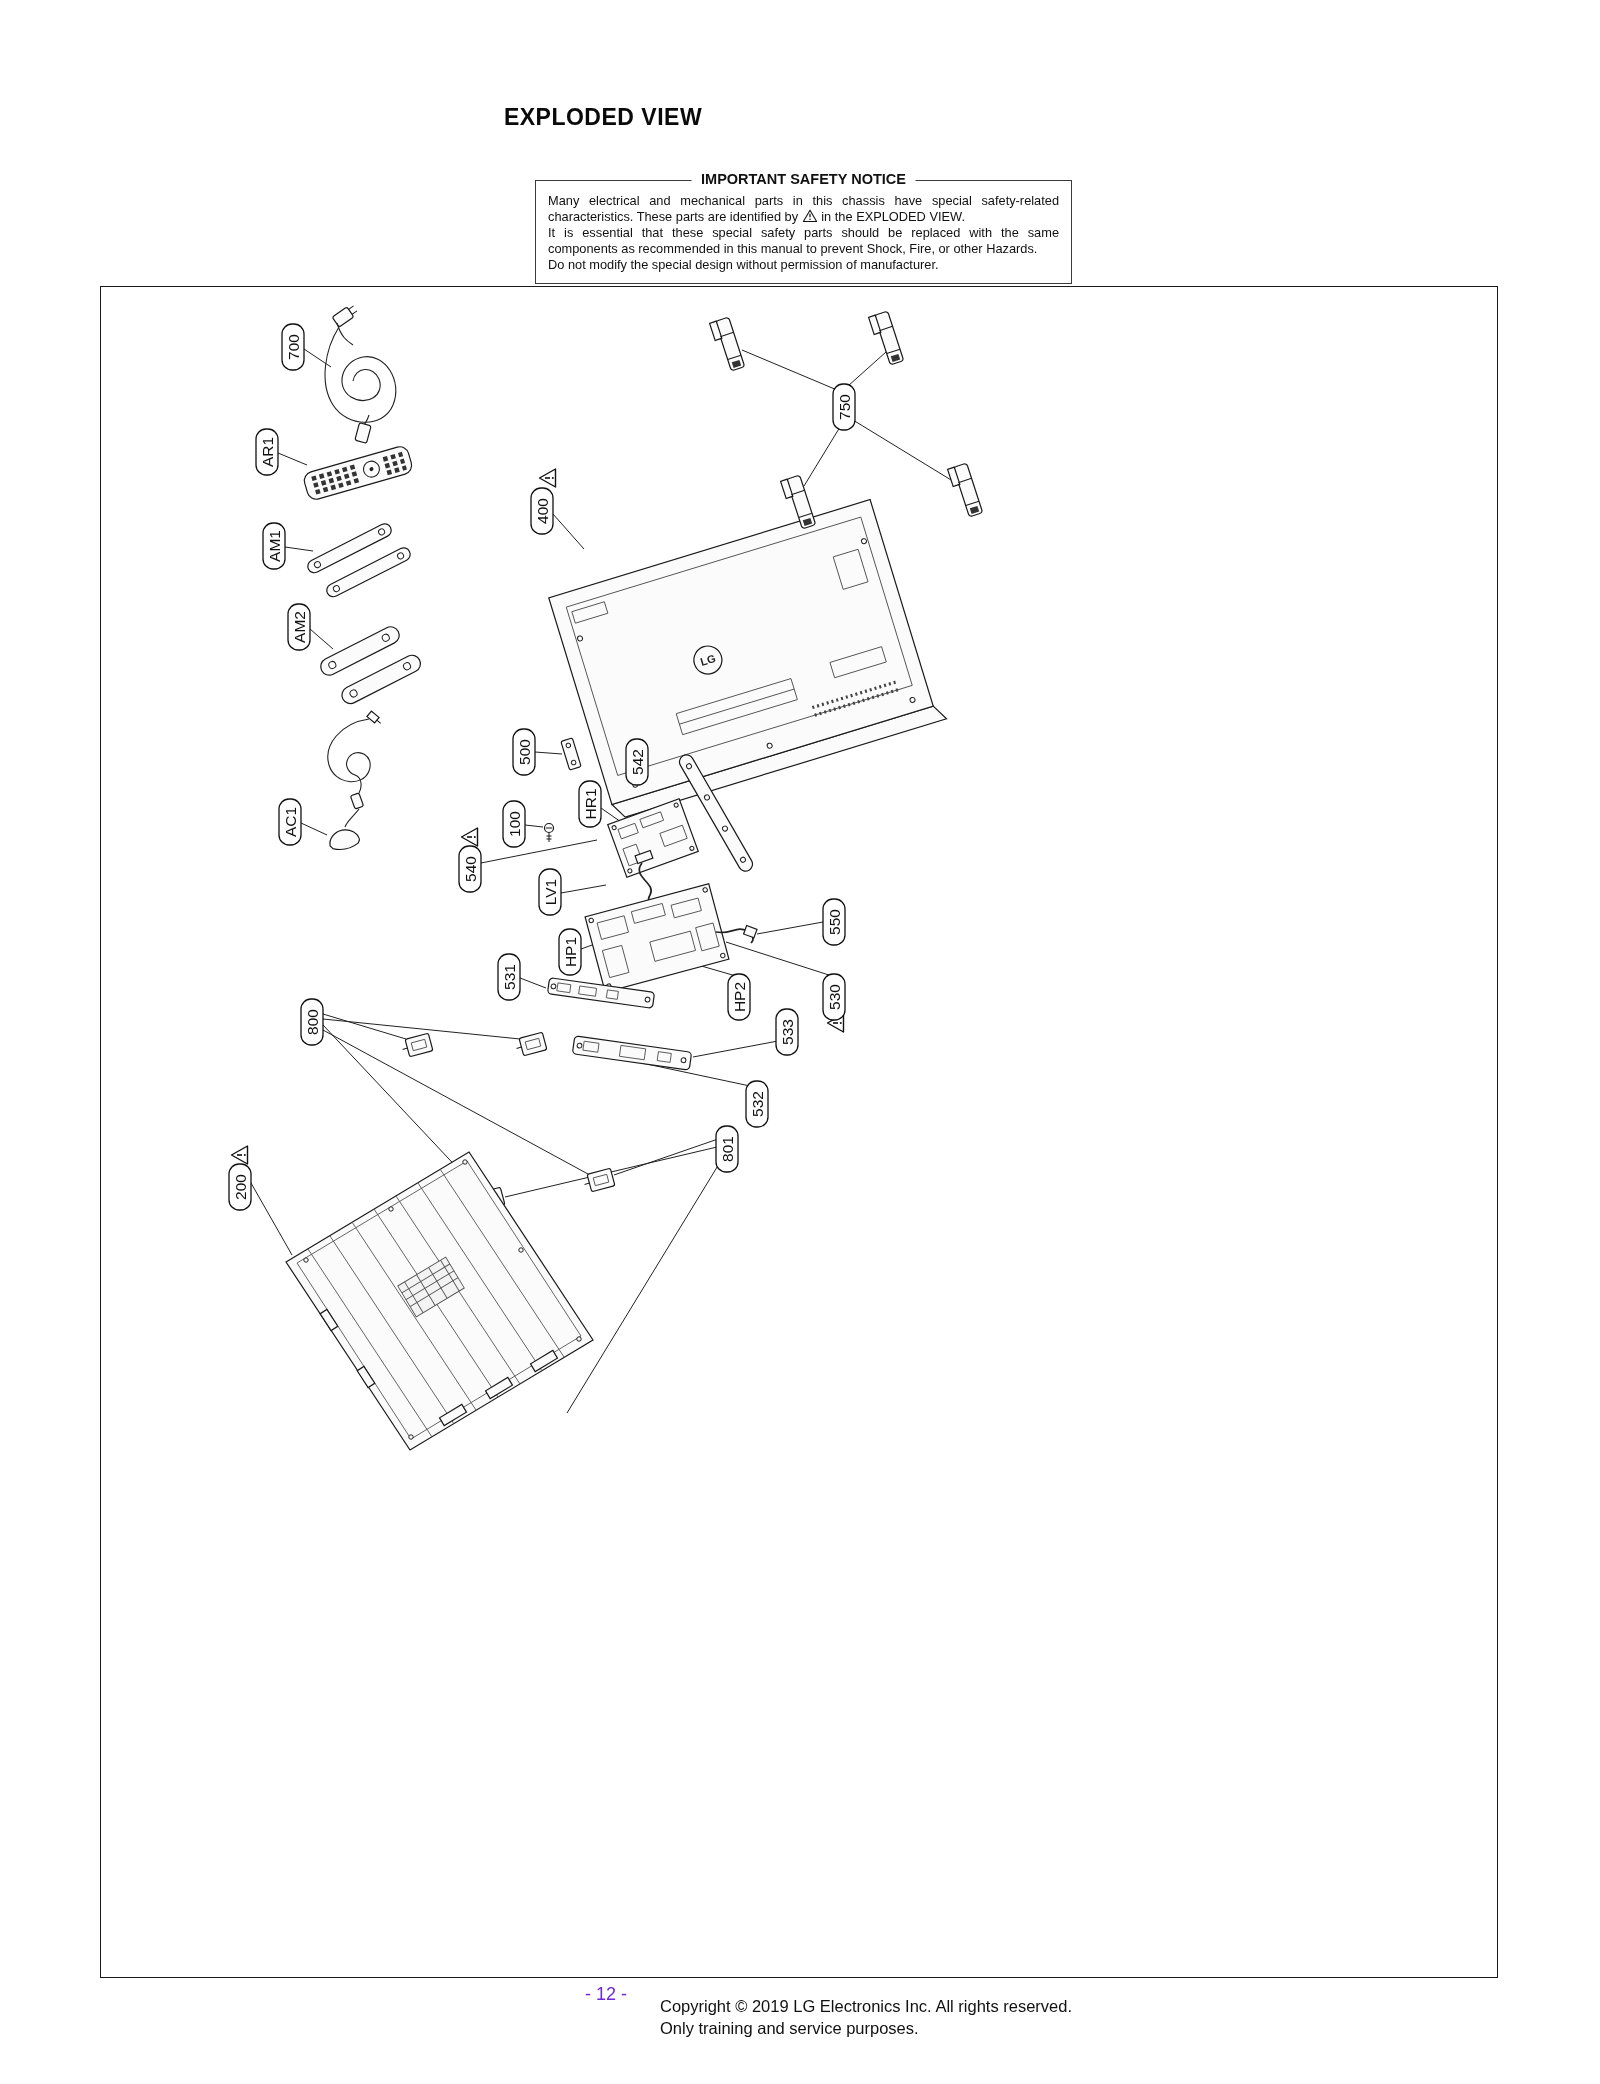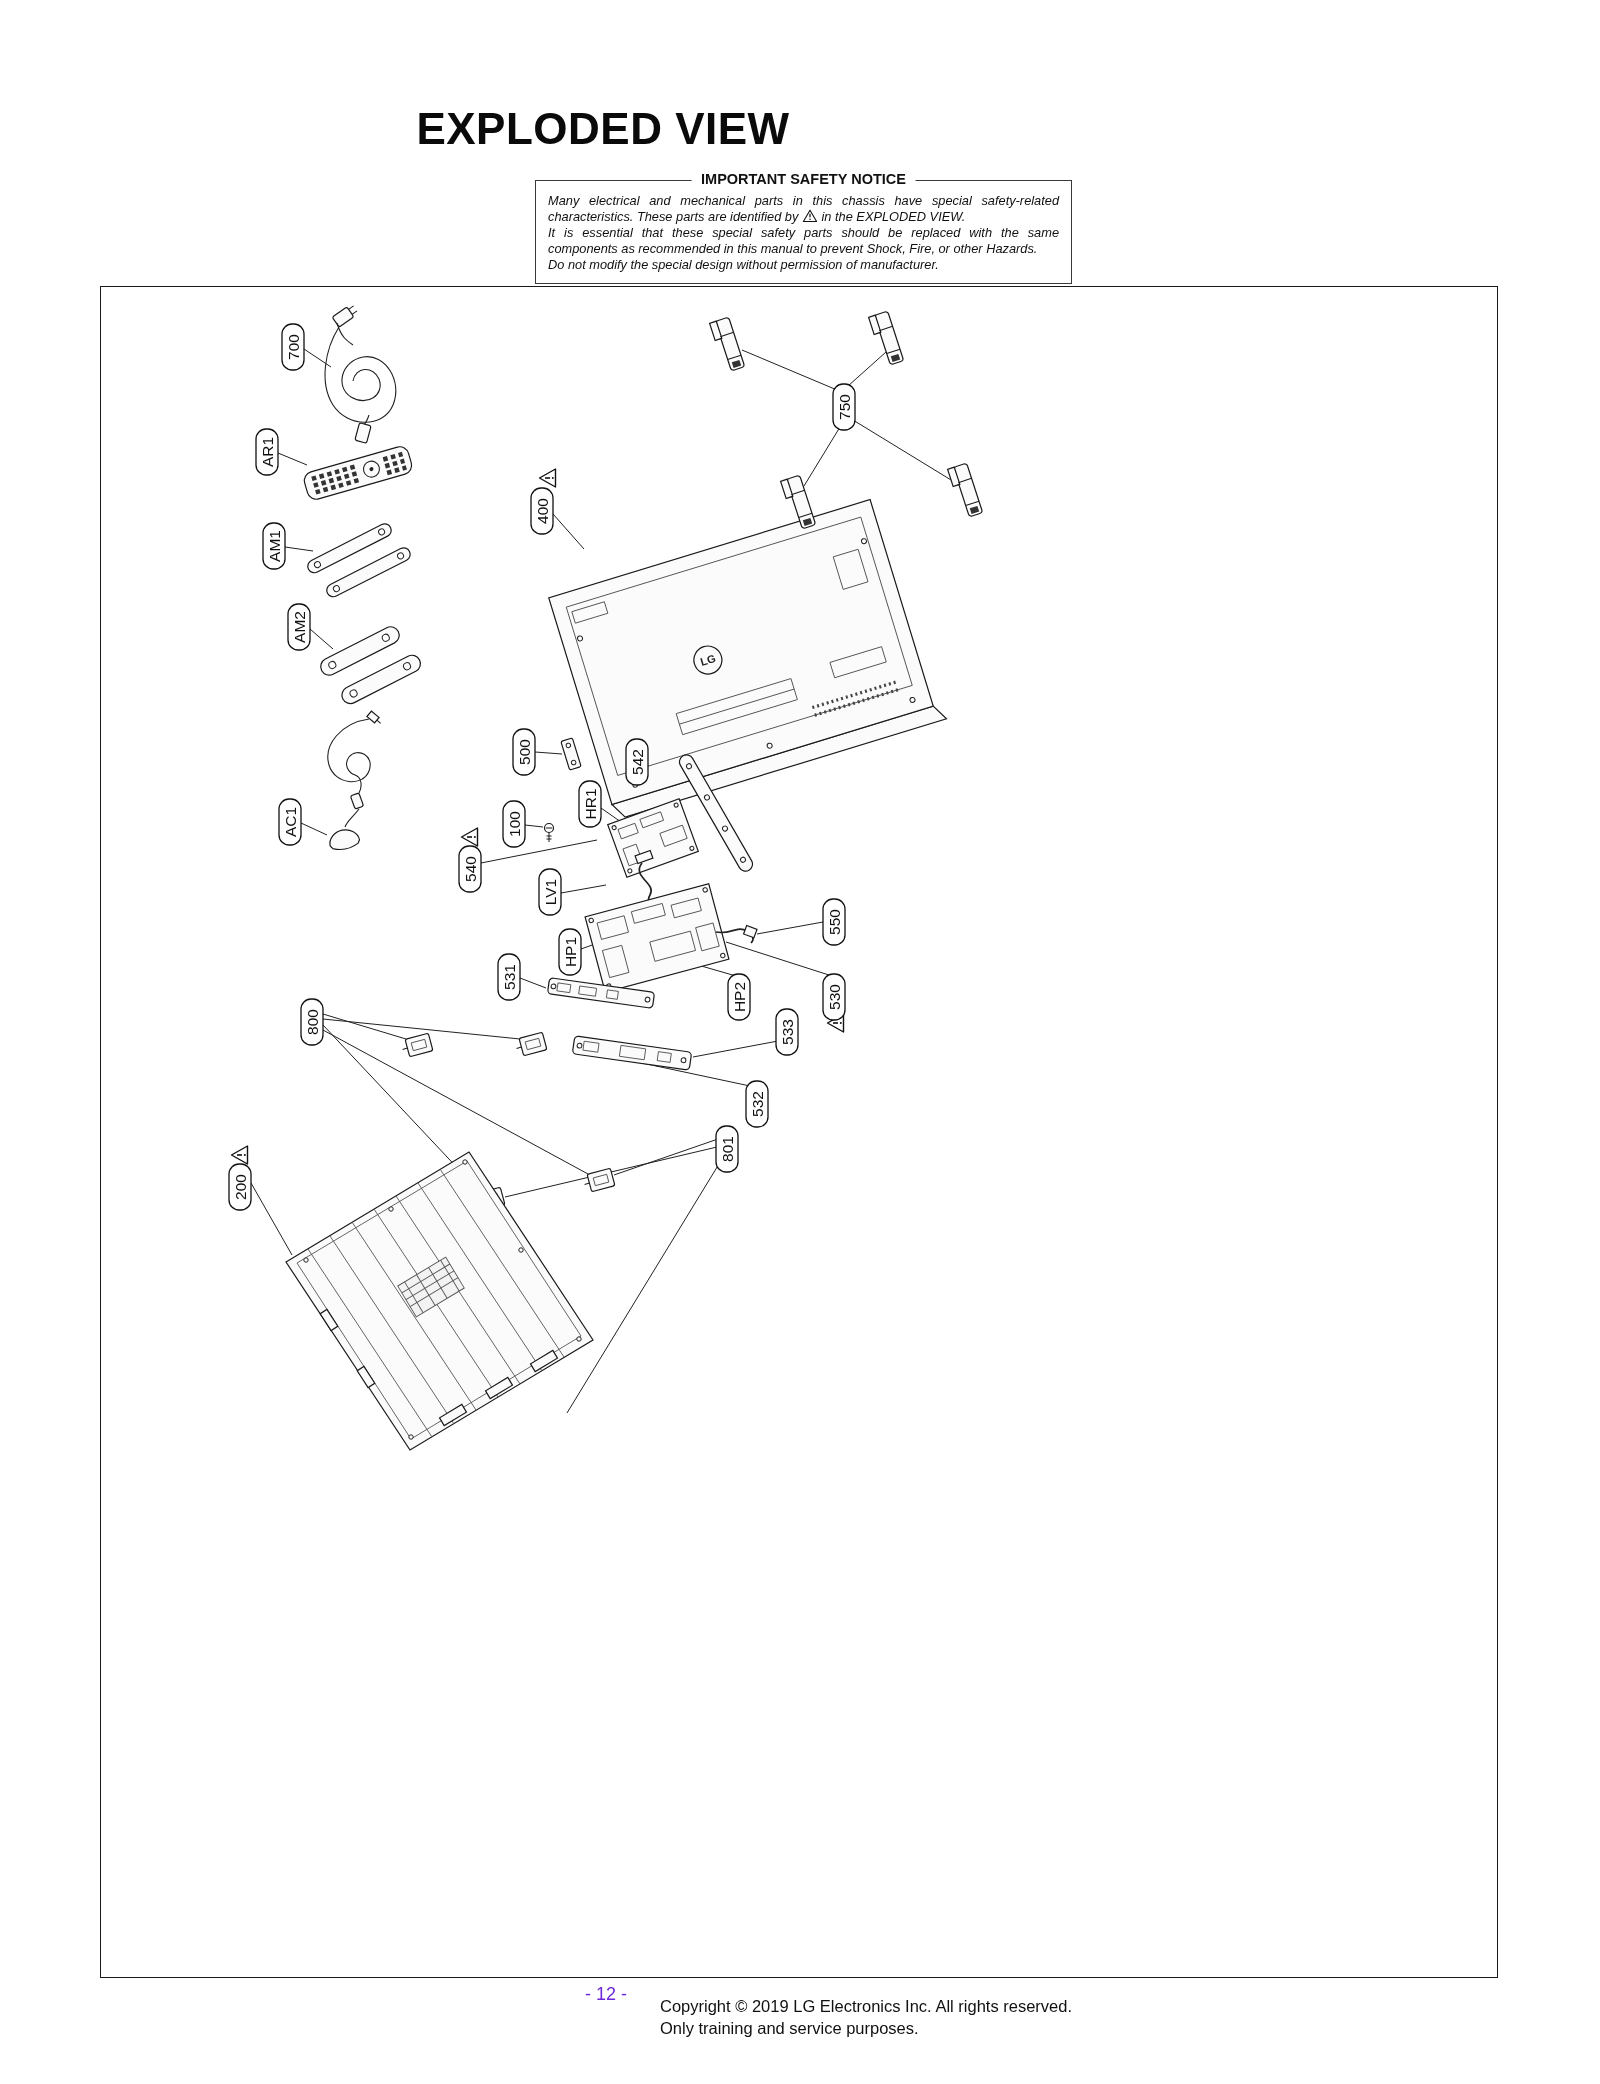--- a/index.html
+++ b/index.html
@@ -1,26 +1,26 @@
 <!DOCTYPE html>
 <html><head>
 <meta charset="utf-8">
 <style>
   * { margin:0; padding:0; box-sizing:border-box; }
   html,body { background:#ffffff; font-family:"Liberation Sans", sans-serif; }
   .page { position:relative; width:1600px; height:2084px; background:#fff; overflow:hidden; }
 
   .title { position:absolute; top:104px; left:603px; transform:translateX(-50%);
-           font-size:44px; font-weight:bold; color:#0a0a0a; letter-spacing:.5px; white-space:nowrap; }
+           font-size:23px; font-weight:bold; color:#0a0a0a; letter-spacing:.5px; white-space:nowrap; }
 
   .notice { position:absolute; left:535px; top:180px; width:537px; border:1.5px solid #3a3a3a;
             padding:12px 12px 9px 12px; background:#fff; }
   .notice-title { position:absolute; top:-10px; left:50%; transform:translateX(-50%);
             background:#fff; padding:0 10px; font-size:14.5px; font-weight:bold; color:#111; white-space:nowrap; }
-  .notice-body { font-size:12.8px; line-height:1.26; color:#111; text-align:justify;font-style:italic; }
+  .notice-body { font-size:12.8px; line-height:1.26; color:#111; text-align:justify; }
   .notice-body p { margin:0; }
   .inline-warn { vertical-align:-2px; }
 
   .diagram { position:absolute; left:100px; top:286px; width:1398px; height:1692px;
              border:1.6px solid #1a1a1a; background:#fff; }
   .diagram svg { position:absolute; left:0; top:0; }
 
   .footer-page { position:absolute; left:585px; top:1984px; font-size:18px; color:#6d28d9; }
   .footer-copy { position:absolute; left:660px; top:1996px; font-size:16.5px; line-height:1.33; color:#111; }
 

